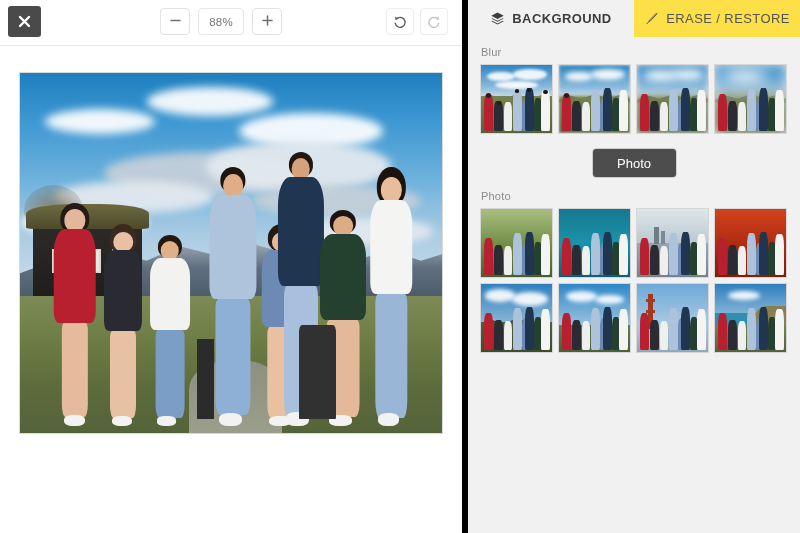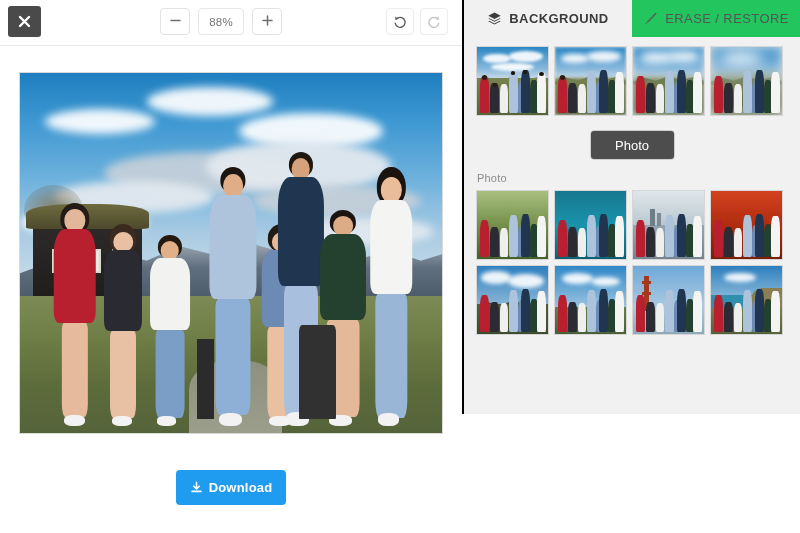--- a/index.html
+++ b/index.html
@@ -128,32 +128,32 @@
     width: 110px; height: 35px;
     background: #1f9bef; border-radius: 4px;
     display: flex; align-items: center; justify-content: center; gap: 6px;
     color: #fff; font-size: 13px; font-weight: bold;
     cursor: pointer; letter-spacing: .2px;
   }
   .download-btn svg { display:block; }
 
   
   .panel {
-    position: relative; width: 338px; height: 414px;
+    position: relative; width: 338px; height: 533px;
     background: #f1f1f1;
-    border-left: 2px solid #000000;
+    border-left: 6px solid #000000;
   }
   .tabs { display: flex; height: 37px; width: 100%; }
   .tab {
     flex: 1; display: flex; align-items: center; justify-content: center; gap: 7px;
     font-size: 13px; letter-spacing: .4px; color: #4a4a4a;
     cursor: pointer; height: 100%;
   }
   .tab.active { background: #f1f1f1; font-weight: bold; color: #3c3c3c; }
-  .tab.inactive { background: #22c55e; color: #555; }
+  .tab.inactive { background: #fde047; color: #555; }
   .tab svg { display:block; flex: none; }
 
   .panel-body {
     position: absolute; top: 37px; left: 0; right: 0; bottom: 0;
     padding: 9px 12px 12px 12px;
     overflow: hidden;
   }
   .section-label {
     font-size: 11px; color: #8b8b8b; margin: 0 0 6px 1px; letter-spacing: .2px;
   }
@@ -338,29 +338,20 @@
           <div class="body" style="top:13%; width:82%; height:36%; background:#f4f4f2;"></div>
           <div class="legs" style="top:49%; width:62%; height:48%; background:#9ab6d6;"></div>
           <div class="shoe" style="left:24%;"></div>
         </div>
 
         <div style="position:absolute; left:42%; bottom:4%; width:4%; height:22%; background:#2b2b2b;"></div>
         <div style="position:absolute; left:66%; bottom:4%; width:9%; height:26%; background:#313131; border-radius:8% 8% 2% 2%;"></div>
       </div>
     </div>
 
-    <div class="download-btn">
-      <span>
-        <svg width="13" height="13" viewBox="0 0 14 14">
-          <path d="M7 1.5 V8.2 M4.1 5.6 L7 8.6 L9.9 5.6" stroke="#ffffff" stroke-width="1.7" fill="none" stroke-linecap="round" stroke-linejoin="round"></path>
-          <path d="M2.4 11.2 H11.6" stroke="#ffffff" stroke-width="2" stroke-linecap="round"></path>
-        </svg>
-      </span>
-      <span>Download</span>
-    </div>
   </div>
 
   <div class="panel">
 
     <div class="tabs">
       <div class="tab active">
         <span>
           <svg width="15" height="15" viewBox="0 0 16 16">
             <path d="M8 1.6 L14.6 5 L8 8.4 L1.4 5 Z" fill="#3c3c3c"></path>
             <path d="M2.4 7.6 L8 10.5 L13.6 7.6 L14.6 8.1 L8 11.5 L1.4 8.1 Z" fill="#3c3c3c"></path>
@@ -375,20 +366,21 @@
             <path d="M13.4 2.3 L14 2.9 L6.6 10.8 L5.3 11.2 L5.6 9.9 Z" fill="none" stroke="#555" stroke-width="1"></path>
             <path d="M5.4 11.1 L3.2 13.6" stroke="#555" stroke-width="1" stroke-linecap="round"></path>
           </svg>
         </span>
         <span>ERASE / RESTORE</span>
       </div>
     </div>
 
     <div class="panel-body">
 
+      <div class="section-label">Blur</div>
       <div class="thumb-grid">
         <div class="thumb">
           <div class="mini" style="filter:blur(0px)">
             <div class="m-sky"></div>
             <div class="m-cl" style="left:8%;top:10%;width:40%;height:14%"></div>
             <div class="m-cl" style="left:45%;top:6%;width:48%;height:16%"></div>
             <div class="m-cl" style="left:20%;top:24%;width:60%;height:12%"></div>
             <div class="m-mt"></div>
               <div class="m-gr"></div>
             <div class="m-fg">

